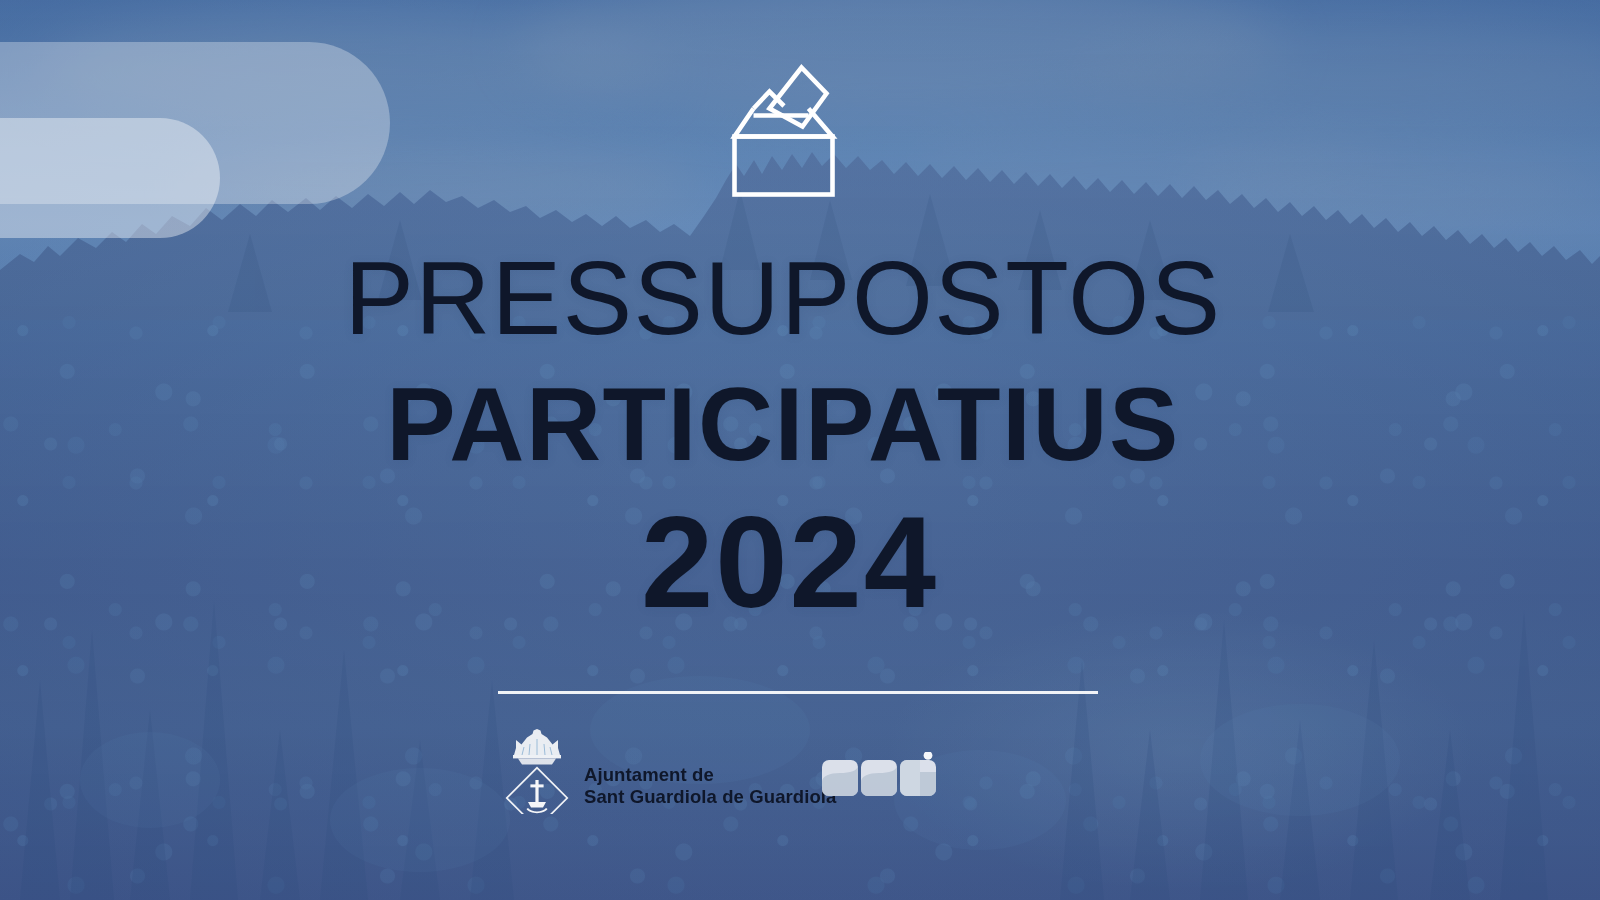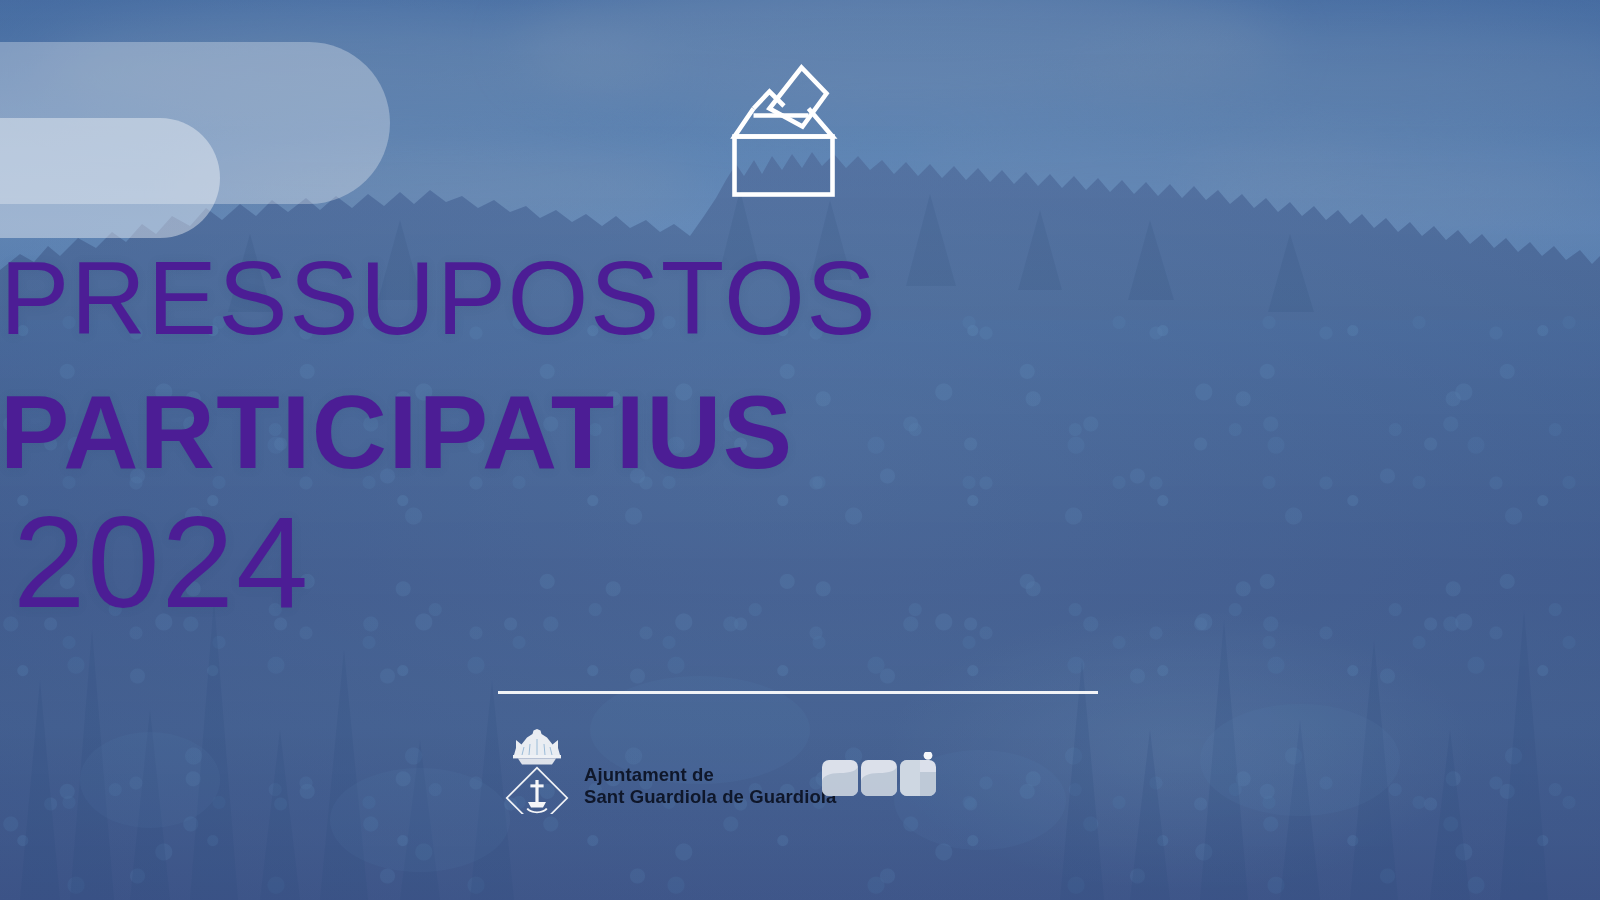--- a/index.html
+++ b/index.html
@@ -116,44 +116,45 @@
 
   .ballot-icon {
     position: absolute;
     left: 722px; top: 62px;
     width: 122px; height: 138px;
   }
 
   .titles {
     position: absolute;
     left: 0; top: 242px; width: 1566px;
-    color: #4c1d95;
+    text-align: center;
+    color: #0f172a;
     text-shadow: 0 1px 10px rgba(40,70,110,.14);
   }
   .title-line1 {
     font-size: 104px;
     line-height: 112px;
     font-weight: 300;
     letter-spacing: 1.5px;
     white-space: nowrap;
   }
   .title-line2 {
     font-size: 104px;
     line-height: 112px;
     font-weight: 700;
     letter-spacing: 1.5px;
     white-space: nowrap;
-    margin-top: 22px;
+    margin-top: 14px;
   }
   .title-line3 {
     font-size: 130px;
     line-height: 136px;
-    font-weight: 400;
+    font-weight: 700;
     letter-spacing: 2px;
-    margin-top: 6px;
+    margin-top: 14px;
     padding-left: 13px;
   }
 
   .divider {
     position: absolute;
     left: 498px; top: 691px;
     width: 600px; height: 3px;
     background: #ffffff;
     opacity: .92;
   }

